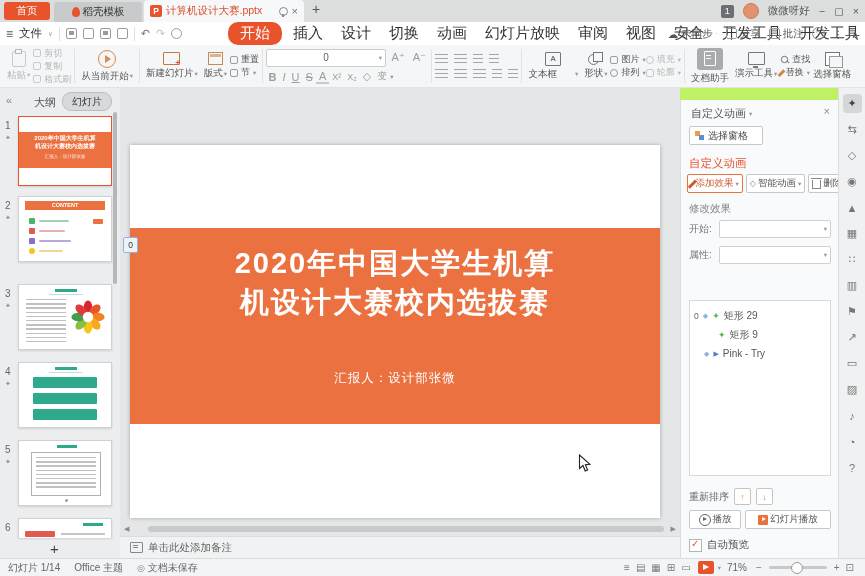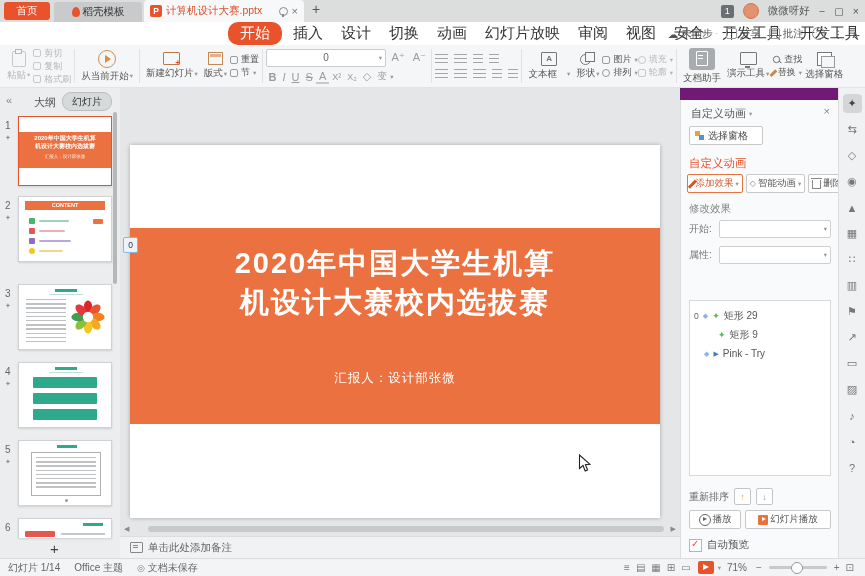--- a/index.html
+++ b/index.html
@@ -1,16 +1,16 @@
 <!DOCTYPE html>
 <html><head>
 <meta charset="utf-8">
 <style>
   html,body{margin:0;padding:0}
-  .app{position:relative;width:865px;height:576px;overflow:hidden;background:#701a75;
+  .app{position:relative;width:865px;height:576px;overflow:hidden;background:#bef264;
        font-family:"Liberation Sans","DejaVu Sans",sans-serif;font-size:11px;color:#444;
        -webkit-font-smoothing:antialiased}
   .ab{position:absolute}
   .g::before{content:attr(data-g)}
   .flex{display:flex;align-items:center}
   
   .titlebar{left:0;top:0;width:865px;height:22px;background:#dcdddd}
   .home-tab{left:4px;top:2px;width:46px;height:18px;background:#e8532c;color:#fff;border-radius:3px;
             display:flex;align-items:center;justify-content:center;font-size:10.5px}
   .docer-tab{left:54px;top:2px;width:88px;height:20px;background:#c9cacb;border-radius:3px 3px 0 0;
@@ -189,20 +189,34 @@
       <span class="badge1">1</span>
       <span class="avatar"></span>
       <span class="uname">微微呀好</span>
       <span class="winbtn g" data-g="−"></span>
       <span class="winbtn g" data-g="▢"></span>
       <span class="winbtn g" data-g="×"></span>
     </div>
   </div>
 
   <div class="ab menubar">
+    <div class="ab mb-left">
+      <span class="g" data-g="≡" style="font-size:12px;color:#555"></span>
+      <span style="font-size:11.5px;color:#333">文件</span>
+      <span class="g caret" data-g="∨"></span>
+      <span class="vdiv"></span>
+      <span class="mi in"></span>
+      <span class="mi"></span>
+      <span class="mi in"></span>
+      <span class="mi"></span>
+      <span class="vdiv"></span>
+      <span class="g" data-g="↶" style="color:#777;font-size:11px"></span>
+      <span class="g" data-g="↷" style="color:#c2c2c2;font-size:11px"></span>
+      <span class="mi" style="border-radius:50%"></span>
+    </div>
     <div class="ab menu-items">
       <span class="mit active">开始</span>
       <span class="mit">插入</span>
       <span class="mit">设计</span>
       <span class="mit">切换</span>
       <span class="mit">动画</span>
       <span class="mit">幻灯片放映</span>
       <span class="mit">审阅</span>
       <span class="mit">视图</span>
       <span class="mit">安全</span>
@@ -325,21 +339,21 @@
         <span class="p-ic"></span>
         <span class="p-ic"></span>
         <span class="p-ic"></span>
         <span class="p-ic short"></span>
         <span class="p-ic short"></span>
       </div>
     </div>
     <span class="tvdiv"></span>
     <div class="tb-big">
       <span class="ic-abox g" data-g="A"></span>
-      <span class="flex" style="gap:10px">
+      <span class="flex" style="gap:18px">
           <span>文本框</span>
           <span class="g caret" data-g="▾"></span>
         </span>
     </div>
     <div class="tb-big">
       <span class="ic-shapes"></span>
       <span class="flex" style="gap:1px">
           <span>形状</span>
           <span class="g caret" data-g="▾"></span>
         </span>

